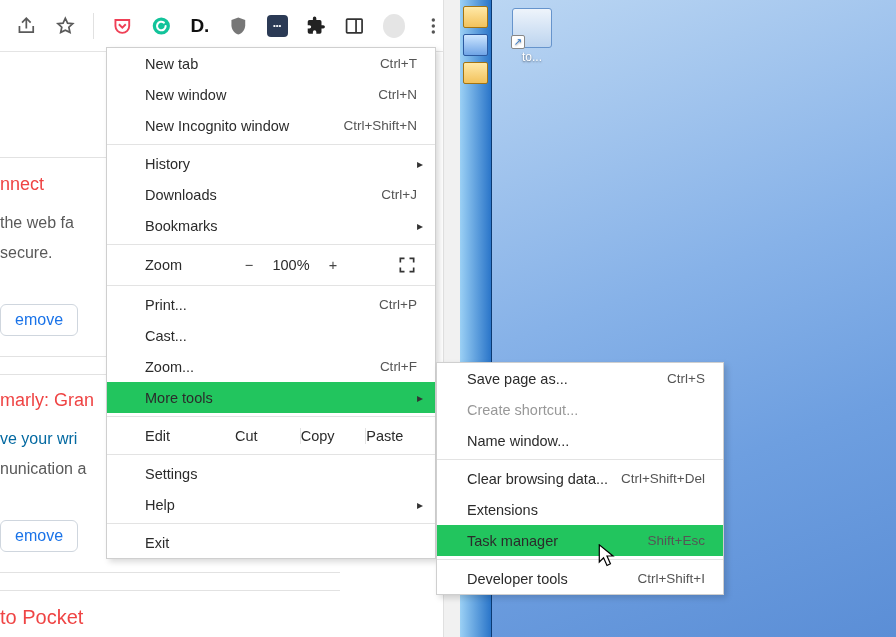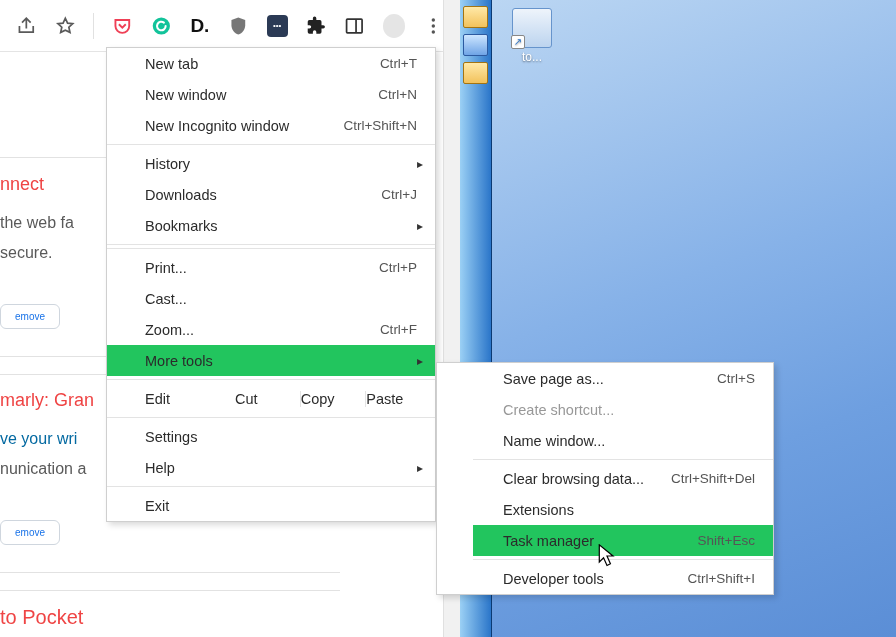--- a/index.html
+++ b/index.html
@@ -49,21 +49,21 @@
              color:#5a5a5a; }
   .tb-icon svg { width:100%; height:100%; }
   .tb-icon.star { color:#5a5a5a; }
   .avatar { width:24px; height:24px; border-radius:50%; background:#e5e5e5; }
 
   
   .frag { position:absolute; left:0; font-size:16px; color:#ef4444; }
   .card-border { position:absolute; left:0; height:0; border-top:1px solid #e2e2e2; width:340px;}
   .chip-btn {
     display:inline-block; padding:6px 14px; border:1px solid #cfd6de;
-    border-radius:6px; color:#1a73e8; font-size:10px;
+    border-radius:6px; color:#1a73e8; font-size:16px;
   }
 
   
   .menu {
     position:absolute; background:#fff; border:1px solid #cfcfcf;
     box-shadow:3px 3px 6px rgba(0,0,0,.15); z-index:10;
     font-size:14.5px; color:#2b2b2b;
   }
   .menu.main { left:106px; top:47px; width:330px; }
   .mi { display:flex; align-items:center; height:31px; padding:0 18px 0 38px; position:relative; }
@@ -81,21 +81,21 @@
   .zoom-row .pct { width:56px; text-align:center; }
   .zoom-row .fs  { margin-left:auto; width:20px; height:20px; }
   .fs svg { width:100%; height:100%; stroke:#333; stroke-width:2; fill:none; }
 
   .edit-row { display:flex; align-items:center; height:31px; padding:0 4px 0 38px; }
   .edit-row .zl { width:90px; }
   .edit-row .cell { flex:1; text-align:left; }
   .edit-row .cell + .cell { border-left:1px solid #e3e3e3; }
 
   
-  .menu.sub { left:436px; top:362px; width:338px; z-index:11;padding-left:36px; }
+  .menu.sub { left:436px; top:362px; width:288px; z-index:11; }
   .menu.sub .mi { padding-left:30px; }
 
   
   .cursor { position:absolute; left:598px; top:544px; width:18px; height:24px; z-index:20; }
   .cursor svg { width:100%; height:100%; }
 
   .thin-sep { position:absolute; right:16px; top:10px; bottom:10px; width:1px; background:#e1e1e1; }
 </style>
 </head>
 <body>
@@ -200,20 +200,29 @@
       <span class="lbl">History</span>
     </div>
   <div class="mi">
       <span class="lbl">Downloads</span>
       <span class="sc">Ctrl+J</span>
     </div>
   <div class="mi sub">
       <span class="lbl">Bookmarks</span>
     </div>
   <div class="sep"></div>
+  <div class="zoom-row">
+    <span class="zl">Zoom</span>
+    <span class="btn">−</span>
+    <span class="pct">100%</span>
+    <span class="btn">+</span>
+    <span class="fs"><svg viewBox="0 0 24 24">
+          <path d="M4 9V4h5M20 9V4h-5M4 15v5h5M20 15v5h-5"></path>
+        </svg></span>
+  </div>
   <div class="sep"></div>
   <div class="mi">
       <span class="lbl">Print...</span>
       <span class="sc">Ctrl+P</span>
     </div>
   <div class="mi">
       <span class="lbl">Cast...</span>
     </div>
   <div class="mi">
       <span class="lbl">Zoom...</span>

